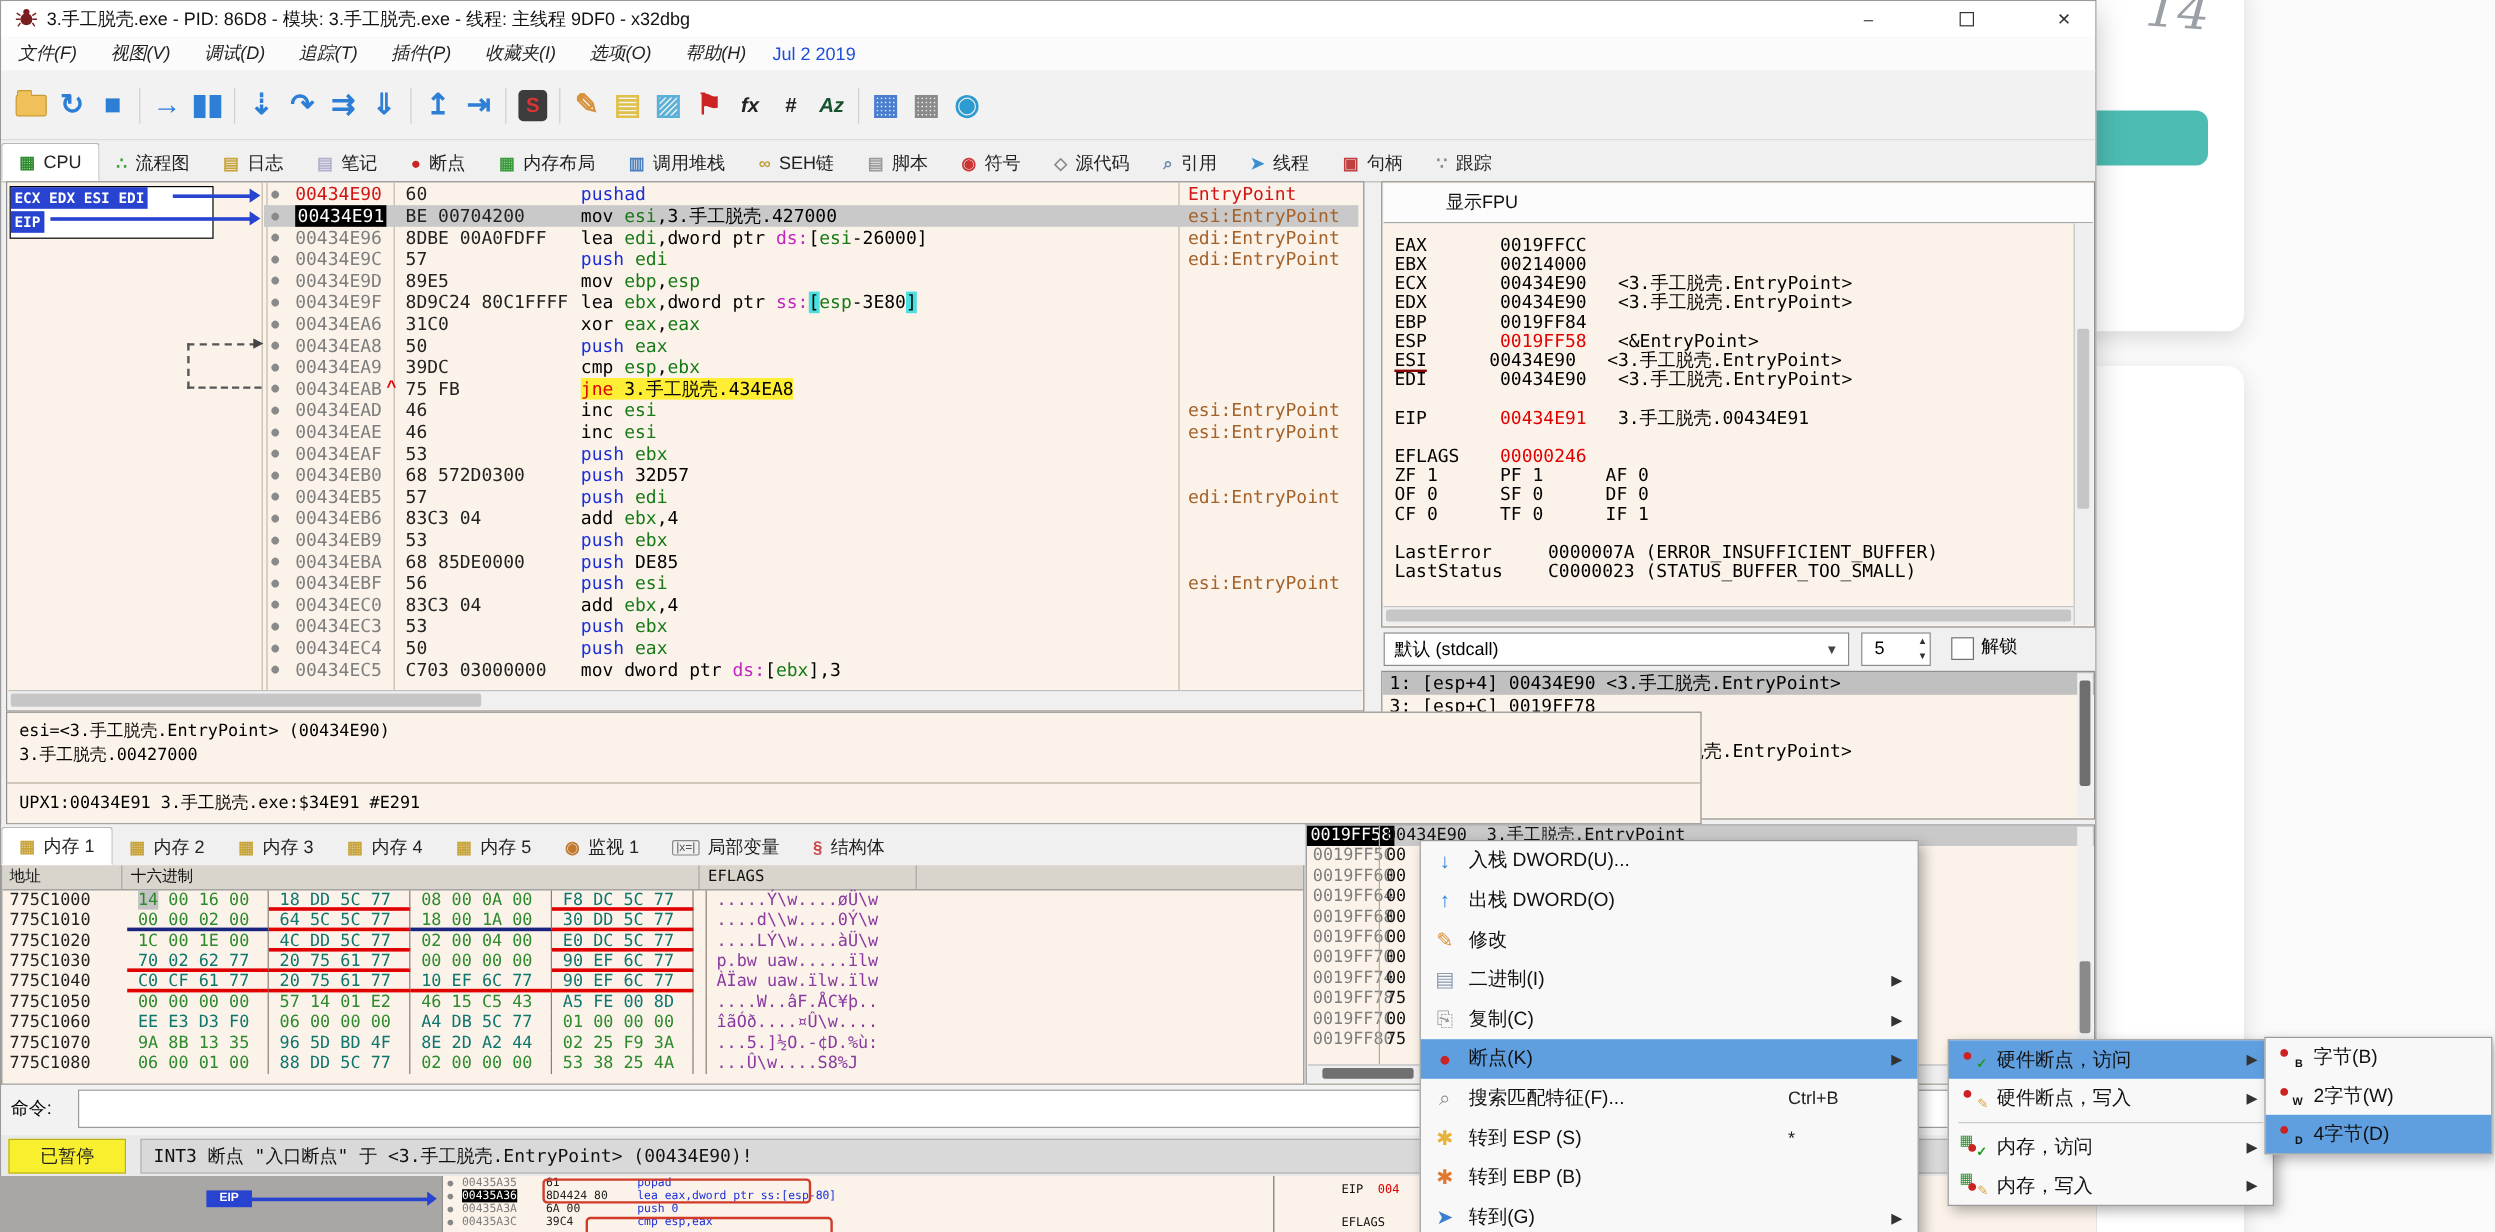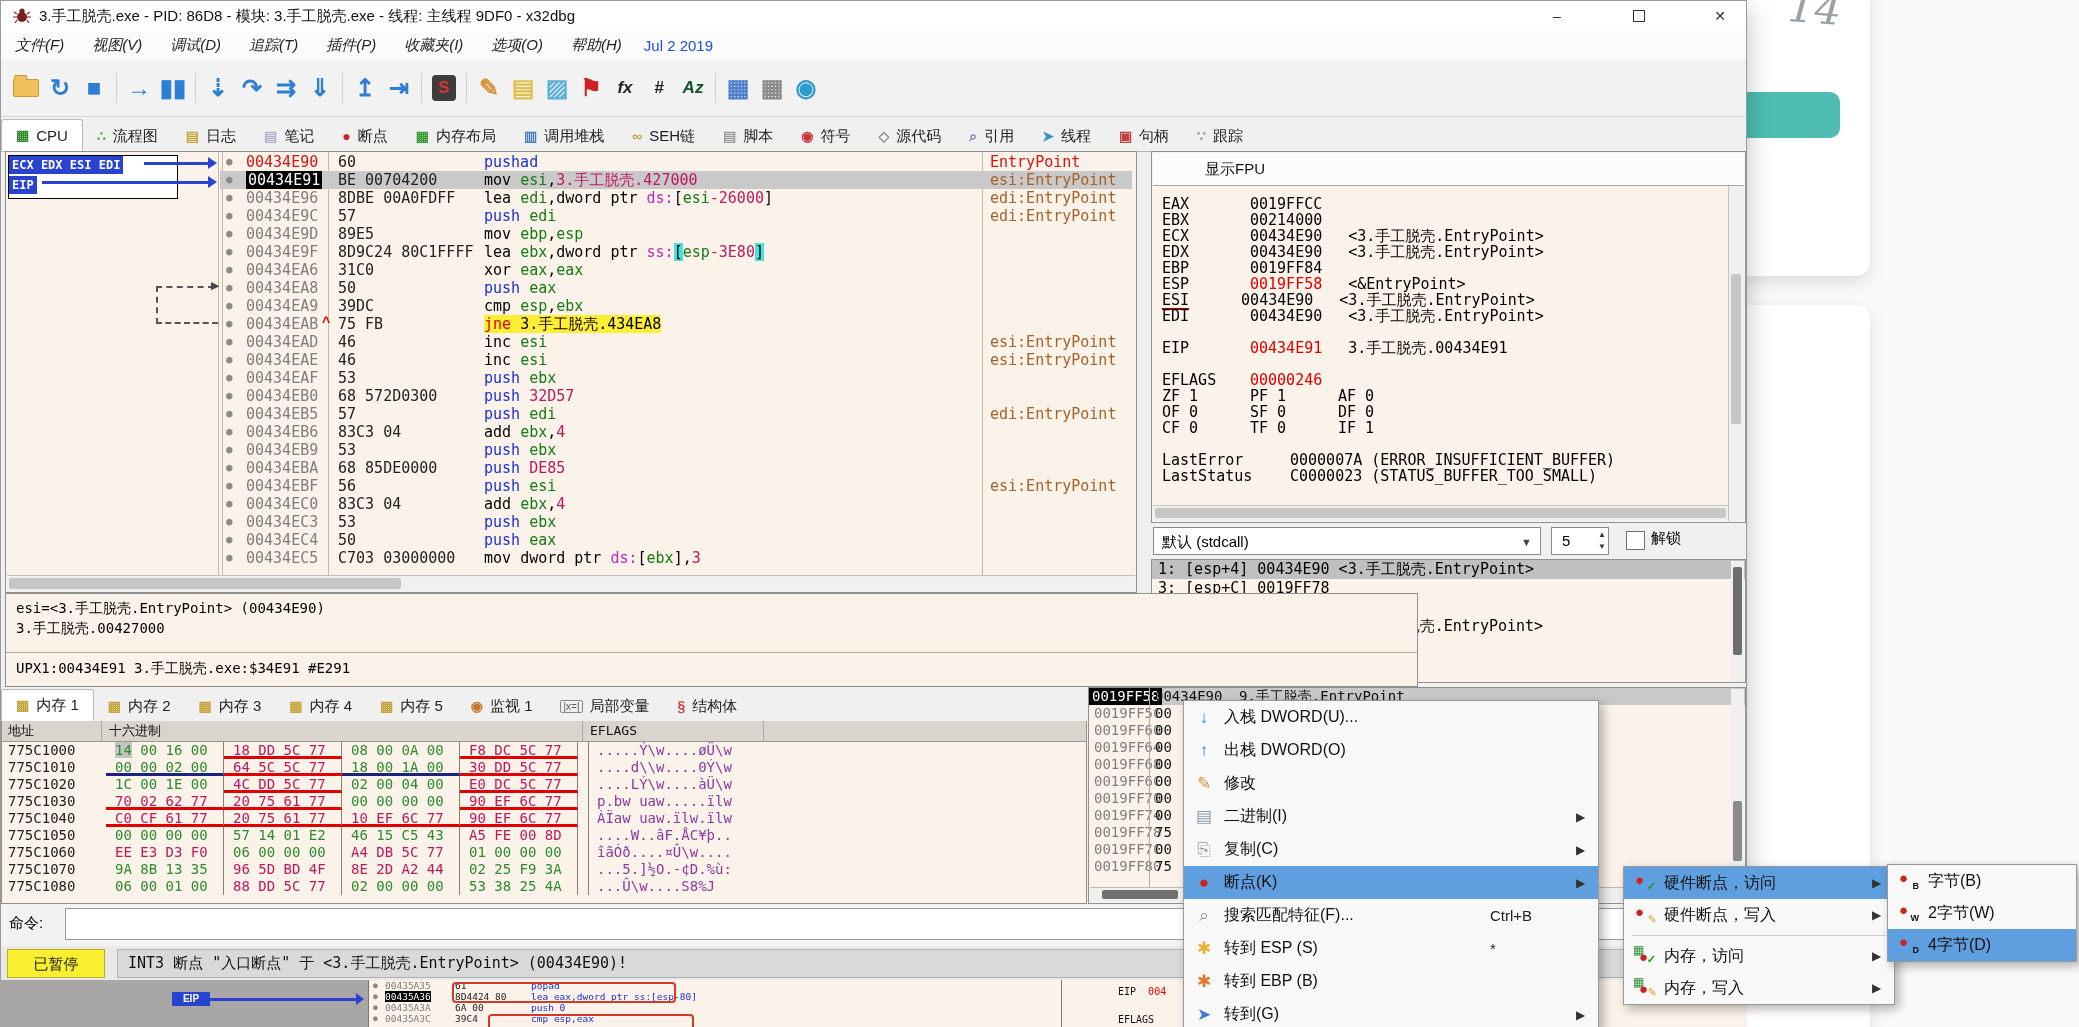--- a/index.html
+++ b/index.html
@@ -49,21 +49,21 @@
   .drow.sel{background:#c9c9c9;}
   .drow span{position:absolute;}
   .c-dot{left:6px;color:#8a8a8a;font-size:11px;}
   .c-addr{left:26px;color:#7e7e7e;}
   .c-addr.red{color:#d21414;}
   .c-addr.selb{background:#000;color:#fff;padding:0 2px;}
   .c-bytes{left:118px;color:#222;}
   .c-instr{left:264px;}
   .c-com{left:770px;}
   .cc-red{color:#d21414;}.cc-br{color:#a4622a;}
-  .tk{color:#000;}.tm{color:#1b2fd6;}.tr{color:#157a15;}.tn{color:#be185d;}
+  .tk{color:#000;}.tm{color:#1b2fd6;}.tr{color:#157a15;}.tn{color:#000000;}
   .ts{color:#c026c0;}.tcb{color:#000;background:#4ae0e0;}
   .thr{color:#e00000;background:#ffee33;}.thk{color:#000;background:#ffee33;}
   .vline{position:absolute;top:0;width:1px;background:#c2b8aa;}
   #dis-hscroll{position:absolute;left:1px;bottom:1px;height:15px;background:#f0f0f0;border-top:1px solid #c0c0c0;}
   .thumb{position:absolute;background:#c6c6c6;border-radius:2px;}
   
   #reg-hintbox{position:absolute;left:2px;top:3px;width:168px;height:42px;border:1px solid #000;background:#fff;}
   .bluebox{position:absolute;background:#2743d0;color:#fff;font-family:"DejaVu Sans Mono",monospace;
            font-size:12px;font-weight:bold;line-height:18px;padding:0 3px;}
   .barrow{position:absolute;height:3px;background:#2743d0;}
@@ -109,21 +109,21 @@
   #dump{left:0px;top:720px;width:1086px;height:183px;border-top:none;overflow:hidden;}
   #dump-header{position:absolute;left:0;top:0;height:20px;width:100%;background:#d9d5cd;border-bottom:1px solid #999;
                font-size:13px;color:#111;}
   #dump-header span{position:absolute;top:0;line-height:20px;padding-left:6px;border-right:1px solid #a8a8a8;height:20px;box-sizing:border-box;}
   #dump-rows{position:absolute;left:0;top:21px;width:100%;}
   .hrow{position:relative;height:17px;line-height:17px;font-size:14px;white-space:pre;}
   .hrow span{position:absolute;height:17px;}
   .h-addr{left:6px;color:#222;}
   .hg{box-sizing:border-box;padding-left:9px;border-right:1px solid #8a7f72;}
   .hg.green{color:#2d8a2d;}
-  .hg.purple{color:#be185d;}
+  .hg.purple{color:#0f766e;}
   .hg.u-red{border-bottom:3px solid #e00000;}
   .hg.u-navy{border-bottom:3px solid #1a237e;}
   .h-ascii{left:586px;color:#8a3aa0;border-left:1px solid #8a7f72;padding-left:8px;}
   .selb2{background:#c4c4c4;}
   
   #stack{left:1087px;top:686px;width:658px;height:217px;overflow:hidden;}
   .srow{position:relative;height:17px;line-height:17px;font-size:14px;white-space:pre;}
   .srow span{position:absolute;}
   .s-addr{left:5px;color:#7e7e7e;}
   .srow.sel{background:#c9c9c9;}
@@ -469,21 +469,21 @@
           <div class="hrow"><span class="h-addr">775C1040</span><span class="hg purple u-red" style="left:104px;width:118px;">C0 CF 61 77</span><span class="hg purple u-red" style="left:222px;width:118px;">20 75 61 77</span><span class="hg purple u-red" style="left:340px;width:118px;">10 EF 6C 77</span><span class="hg purple u-red" style="left:458px;width:118px;">90 EF 6C 77</span><span class="h-ascii" style="width:176px;">ÀÏaw uaw.ïlw.ïlw</span></div>
           <div class="hrow"><span class="h-addr">775C1050</span><span class="hg green" style="left:104px;width:118px;">00 00 00 00</span><span class="hg green" style="left:222px;width:118px;">57 14 01 E2</span><span class="hg green" style="left:340px;width:118px;">46 15 C5 43</span><span class="hg purple" style="left:458px;width:118px;">A5 FE 00 8D</span><span class="h-ascii" style="width:176px;">....W..âF.ÅC¥þ..</span></div>
           <div class="hrow"><span class="h-addr">775C1060</span><span class="hg purple" style="left:104px;width:118px;">EE E3 D3 F0</span><span class="hg green" style="left:222px;width:118px;">06 00 00 00</span><span class="hg purple" style="left:340px;width:118px;">A4 DB 5C 77</span><span class="hg green" style="left:458px;width:118px;">01 00 00 00</span><span class="h-ascii" style="width:176px;">îãÓð....¤Û\w....</span></div>
           <div class="hrow"><span class="h-addr">775C1070</span><span class="hg green" style="left:104px;width:118px;">9A 8B 13 35</span><span class="hg purple" style="left:222px;width:118px;">96 5D BD 4F</span><span class="hg purple" style="left:340px;width:118px;">8E 2D A2 44</span><span class="hg green" style="left:458px;width:118px;">02 25 F9 3A</span><span class="h-ascii" style="width:176px;">...5.]½O.-¢D.%ù:</span></div>
           <div class="hrow"><span class="h-addr">775C1080</span><span class="hg green" style="left:104px;width:118px;">06 00 01 00</span><span class="hg purple" style="left:222px;width:118px;">88 DD 5C 77</span><span class="hg green" style="left:340px;width:118px;">02 00 00 00</span><span class="hg green" style="left:458px;width:118px;">53 38 25 4A</span><span class="h-ascii" style="width:176px;">...Û\w....S8%J</span></div>
         </div>
     </div>
 
     <div class="pane mono" id="stack">
       <div id="stack-rows">
-          <div class="srow sel"><span class="s-addr">0019FF58</span><span class="s-val">00434E90</span><span class="s-com">9.手工脱壳.EntryPoint</span></div>
+          <div class="srow sel"><span class="s-addr">0019FF58</span><span class="s-val">00434E90</span><span class="s-com">3.手工脱壳.EntryPoint</span></div>
           <div class="srow"><span class="s-addr">0019FF5C</span><span class="s-val">00</span></div>
           <div class="srow"><span class="s-addr">0019FF60</span><span class="s-val">00</span></div>
           <div class="srow"><span class="s-addr">0019FF64</span><span class="s-val">00</span></div>
           <div class="srow"><span class="s-addr">0019FF68</span><span class="s-val">00</span></div>
           <div class="srow"><span class="s-addr">0019FF6C</span><span class="s-val">00</span></div>
           <div class="srow"><span class="s-addr">0019FF70</span><span class="s-val">00</span></div>
           <div class="srow"><span class="s-addr">0019FF74</span><span class="s-val">00</span></div>
           <div class="srow"><span class="s-addr">0019FF78</span><span class="s-val">75</span></div>
           <div class="srow"><span class="s-addr">0019FF7C</span><span class="s-val">00</span></div>
           <div class="srow"><span class="s-addr">0019FF80</span><span class="s-val">75</span></div>

